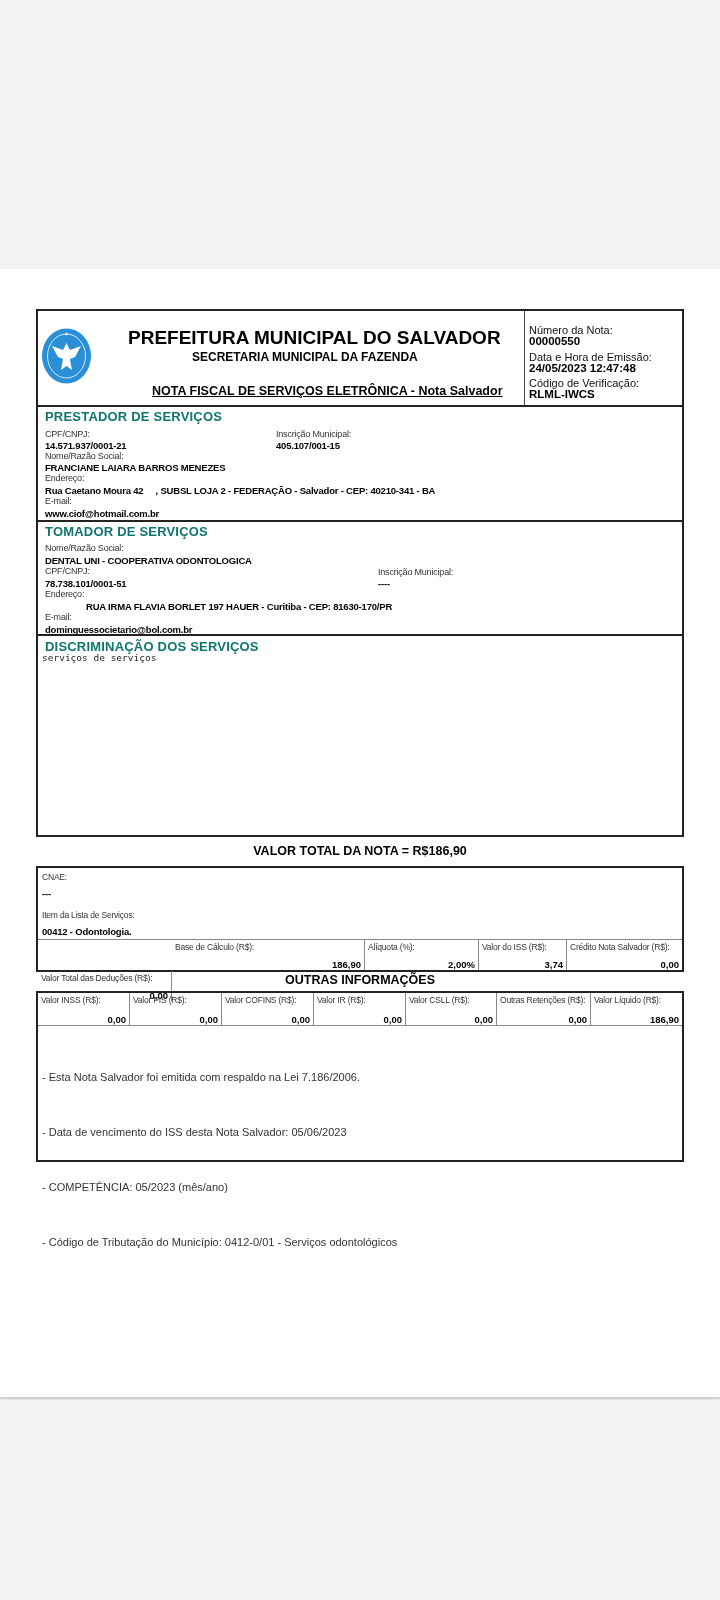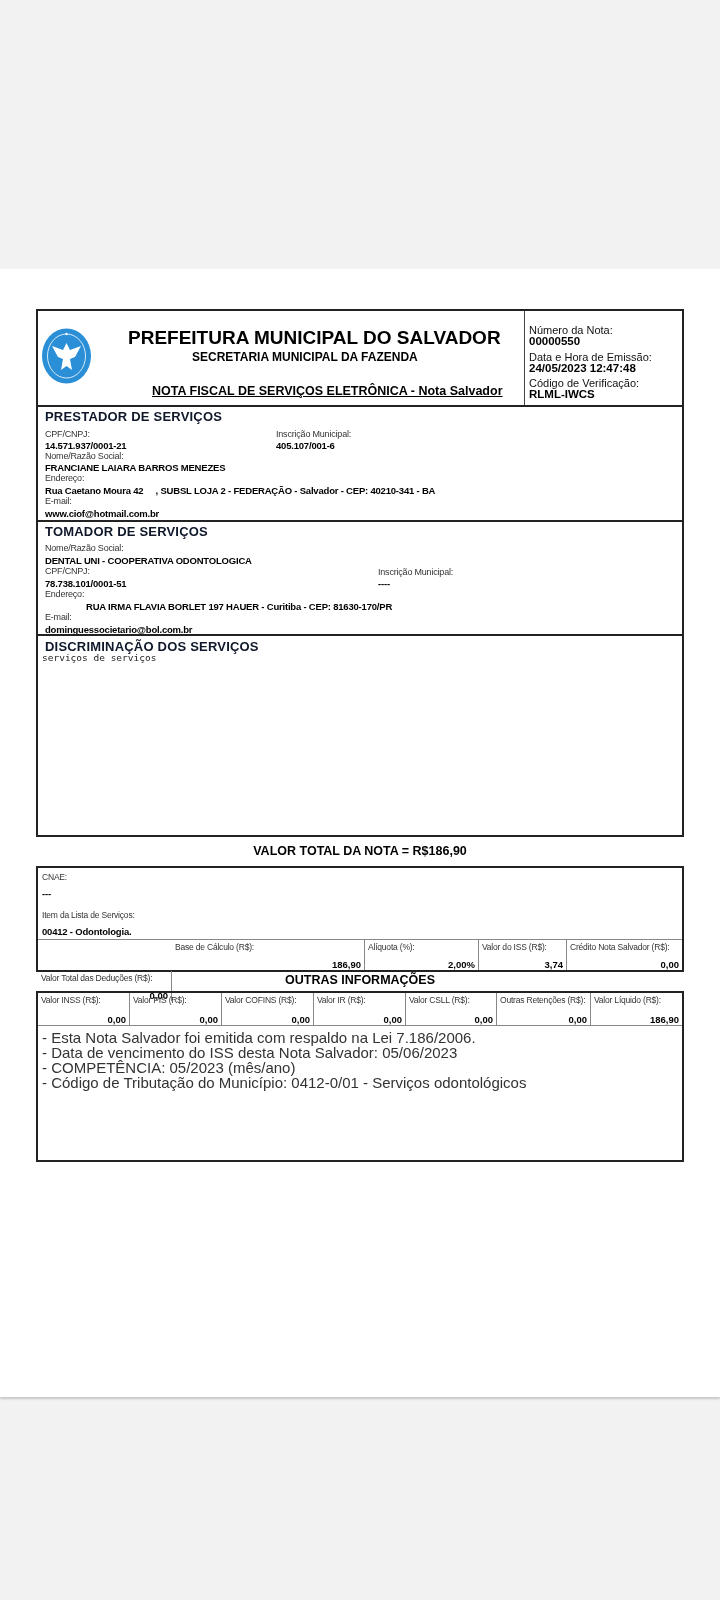--- a/index.html
+++ b/index.html
@@ -1,34 +1,34 @@
 <!DOCTYPE html>
 <html><head>
 <meta charset="utf-8">
 <style>
   html, body { margin:0; padding:0; }
   body { width:720px; height:1600px; background:#f2f2f2; position:relative; font-family:"Liberation Sans", sans-serif; color:#000; overflow:hidden; }
   .page { position:absolute; left:0; top:269px; width:720px; height:1128px; background:#fff; box-shadow:0 2px 2px rgba(0,0,0,0.18); }
   .box { position:absolute; border:2px solid #222; box-sizing:border-box; }
   .lbl { font-size:9px; color:#333; line-height:11px; letter-spacing:-0.2px; }
   .val { font-size:9.5px; font-weight:bold; line-height:11px; letter-spacing:-0.2px; }
-  .sect { font-size:13px; font-weight:bold; color:#0f172a; letter-spacing:0.2px; }
+  .sect { font-size:13px; font-weight:bold; color:#0f766e; letter-spacing:0.2px; }
   .abs { position:absolute; white-space:nowrap; }
   .hdr-title { font-size:19px; font-weight:bold; }
   .hdr-sub { font-size:12px; font-weight:bold; }
   .hdr-nfse { font-size:12.5px; font-weight:bold; }
   .rlbl { font-size:11px; color:#111; line-height:12px; }
   .rval { font-size:11.5px; font-weight:bold; line-height:12px; }
   .grid { position:absolute; display:flex; box-sizing:border-box; }
   .cell { position:relative; box-sizing:border-box; border-right:1px solid #888; height:100%; }
   .cell:last-child { border-right:none; }
   .cell .c-lbl { position:absolute; left:3px; top:2px; font-size:8.5px; color:#333; white-space:nowrap; letter-spacing:-0.2px; }
   .cell .c-val { position:absolute; right:3px; bottom:0px; font-size:9.5px; font-weight:bold; white-space:nowrap; }
   .mono { font-family:"DejaVu Sans Mono", monospace; font-size:9.5px; color:#222; }
-  .info-line { font-size:15px; color:#333; line-height:15px; }
+  .info-line { font-size:11px; color:#333; line-height:15px;margin-top:40px; }
 </style>
 </head>
 <body>
 
 <div class="page"></div>
 
 <div class="box" style="left:36px; top:309px; width:648px; height:98px;">
   <div class="abs" style="left:3px; top:17px; width:51px; height:56px;">
     <svg width="51" height="56" viewBox="0 0 51 56">
       <ellipse cx="25.5" cy="28" rx="24.5" ry="27.5" fill="#2a8fd6"></ellipse>
@@ -47,21 +47,21 @@
   <div class="abs rval" style="left:491px; top:51px;">24/05/2023 12:47:48</div>
   <div class="abs rlbl" style="left:491px; top:66px;">Código de Verificação:</div>
   <div class="abs rval" style="left:491px; top:77px;">RLML-IWCS</div>
 </div>
 
 <div class="box" style="left:36px; top:405px; width:648px; height:117px;">
   <div class="abs sect" style="left:7px; top:2px;">PRESTADOR DE SERVIÇOS</div>
   <div class="abs lbl" style="left:7px; top:22px;">CPF/CNPJ:</div>
   <div class="abs val" style="left:7px; top:33px;">14.571.937/0001-21</div>
   <div class="abs lbl" style="left:238px; top:22px;">Inscrição Municipal:</div>
-  <div class="abs val" style="left:238px; top:33px;">405.107/001-6</div>
+  <div class="abs val" style="left:238px; top:33px;">405.107/001-15</div>
   <div class="abs lbl" style="left:7px; top:44px;">Nome/Razão Social:</div>
   <div class="abs val" style="left:7px; top:55px;">FRANCIANE LAIARA BARROS MENEZES</div>
   <div class="abs lbl" style="left:7px; top:66px;">Endereço:</div>
   <div class="abs val" style="left:7px; top:78px; white-space:pre;">Rua Caetano Moura 42     , SUBSL LOJA 2 - FEDERAÇÃO - Salvador - CEP: 40210-341 - BA</div>
   <div class="abs lbl" style="left:7px; top:89px;">E-mail:</div>
   <div class="abs val" style="left:7px; top:101px;">www.ciof@hotmail.com.br</div>
 </div>
 
 <div class="box" style="left:36px; top:520px; width:648px; height:116px;">
   <div class="abs sect" style="left:7px; top:2px;">TOMADOR DE SERVIÇOS</div>

